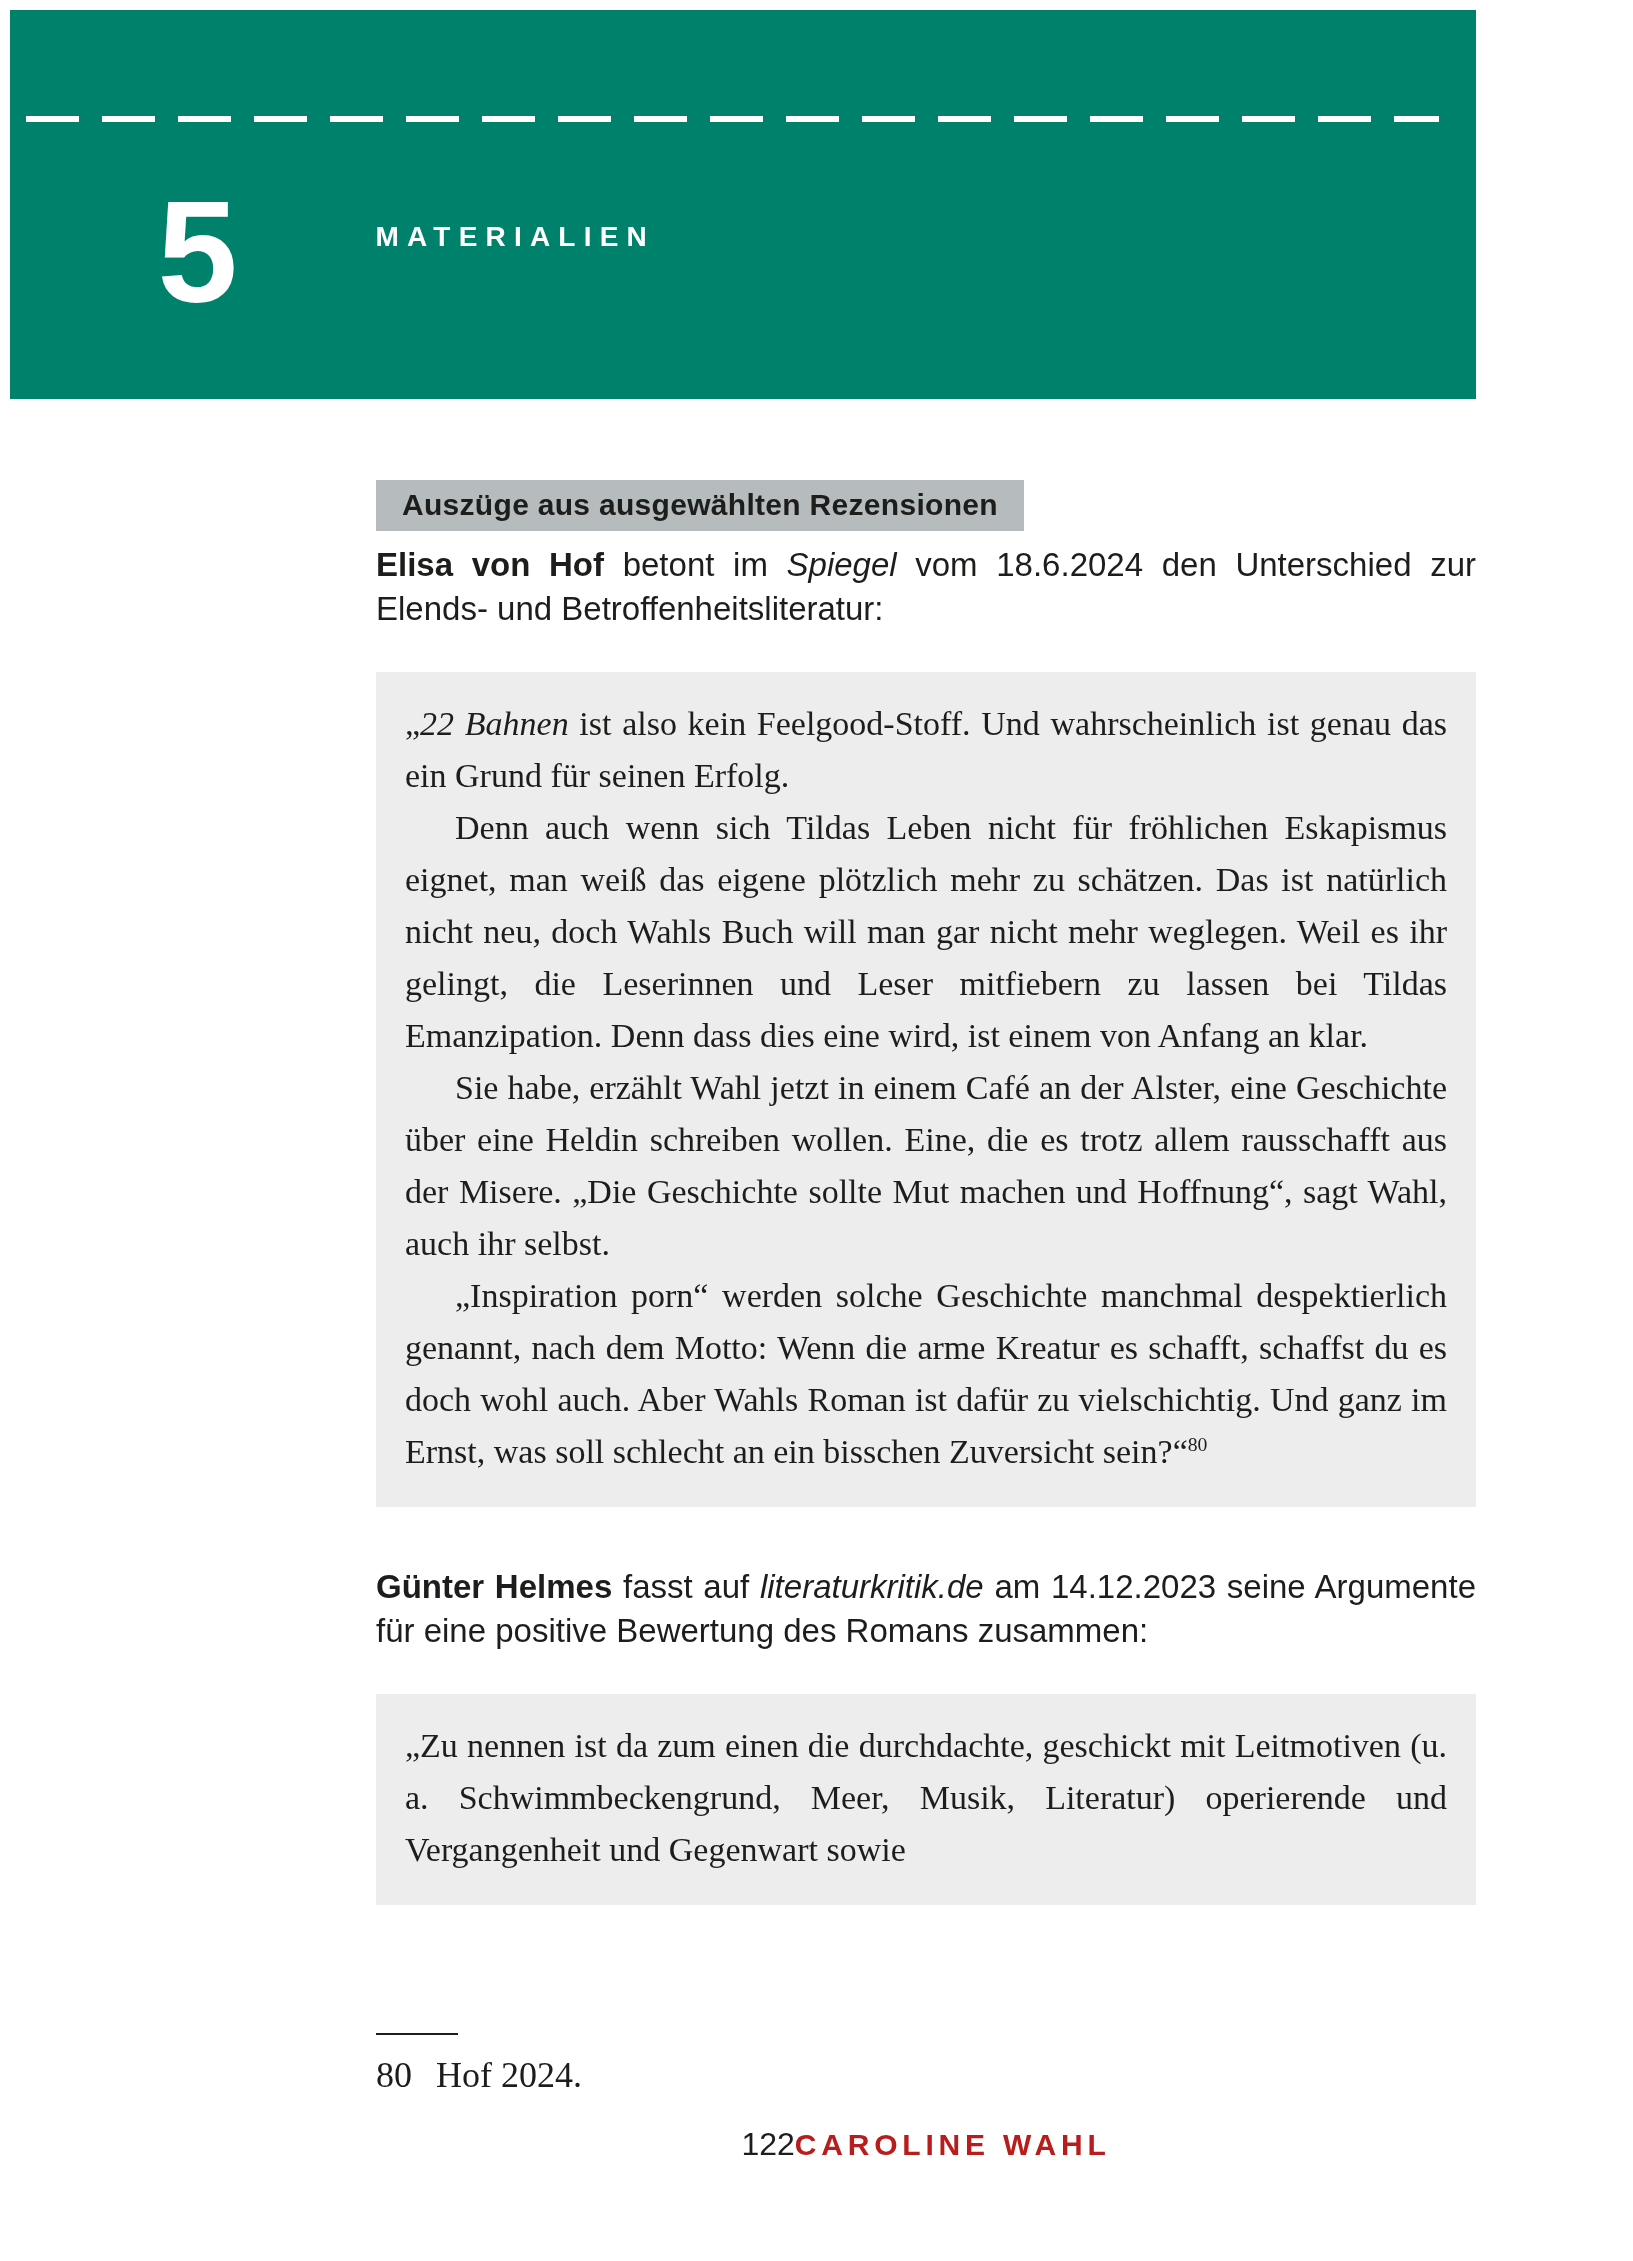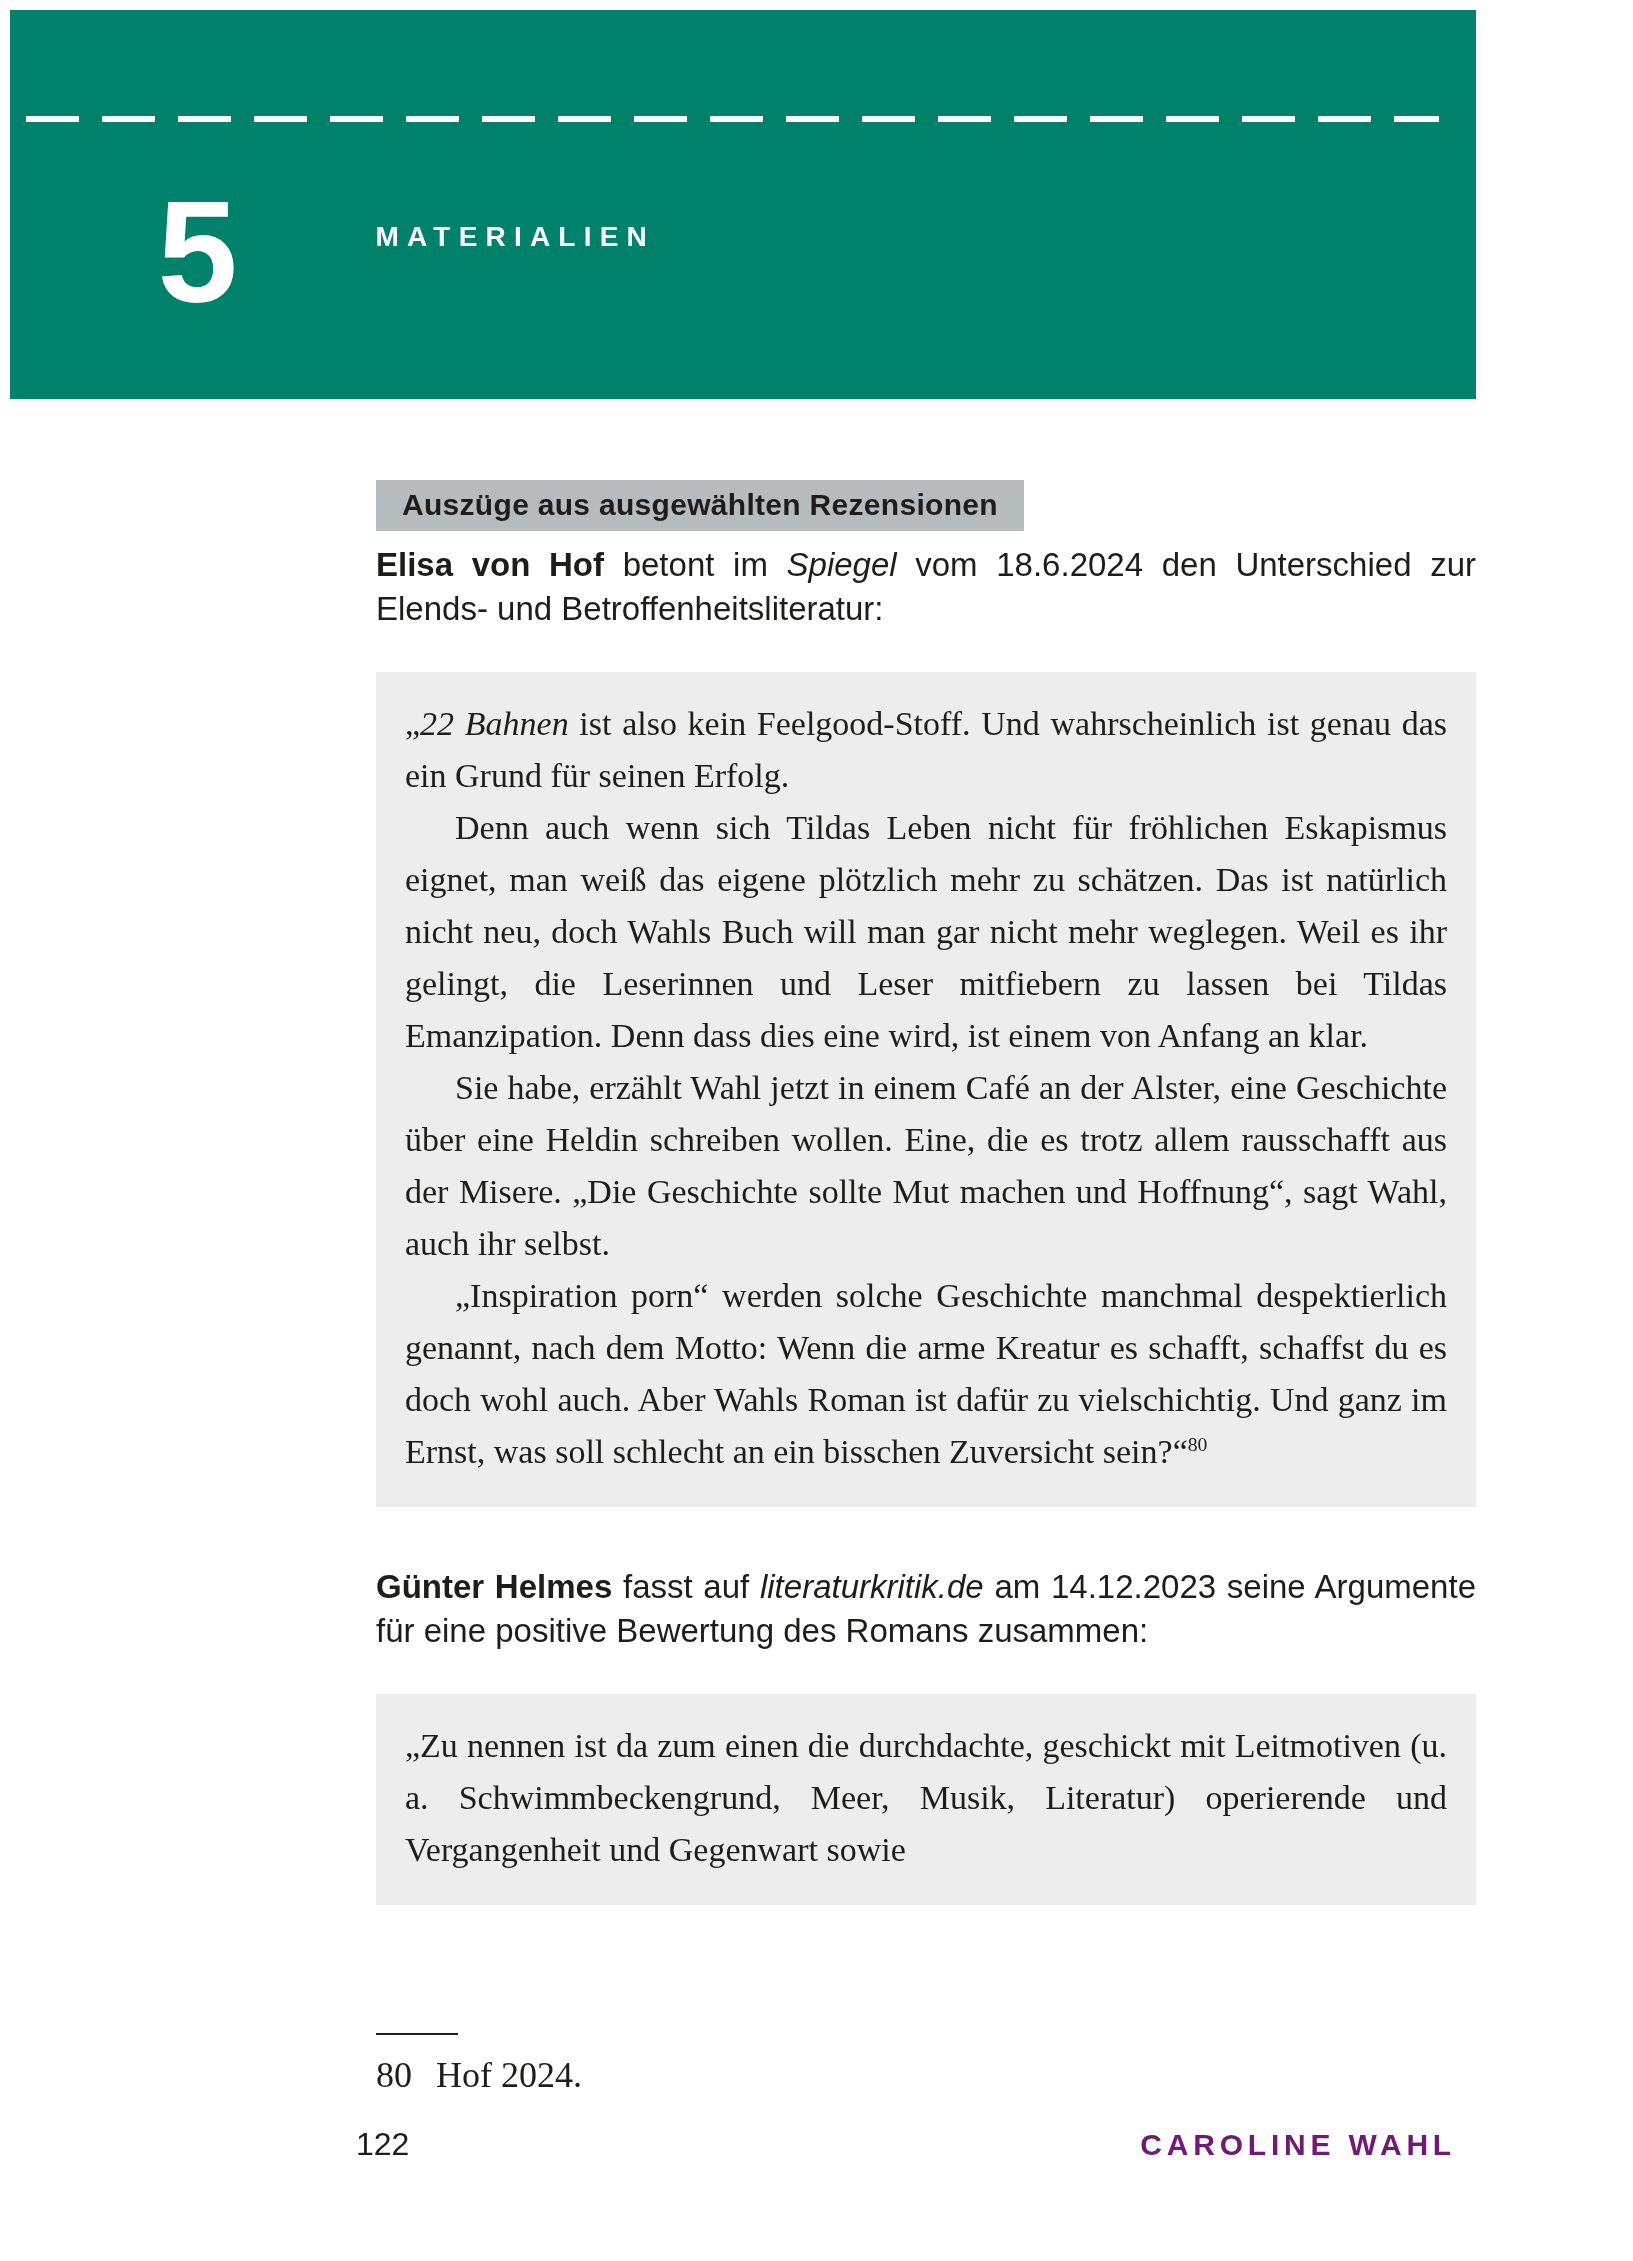--- a/index.html
+++ b/index.html
@@ -105,32 +105,32 @@
     margin-top: 19px;
     font-size: 36px;
     line-height: 1.2;
     font-family: Liberation Serif, serif;
   }
   .fn-num { display: inline-block; min-width: 60px; }
 
   
   .page-footer {
     position: absolute;
-    left: 356px; top: 2126px;
+    left: 376px; top: 2126px;
     width: 1100px;
     display: flex;
-    justify-content: space-between;
+    justify-content: center;
     align-items: baseline;
   }
   .page-number { font-size: 32px; color: #1d1d1b; }
   .running-title {
     font-size: 30px;
     font-weight: 700;
     letter-spacing: 4.8px;
-    color: #701a75;
+    color: #b91c1c;
   }
 </style>
 </head>
 <body>
 
 <div class="page">
 
   <header class="band">
     <div class="dashes"></div>
     <div class="chapter-number">5</div>

